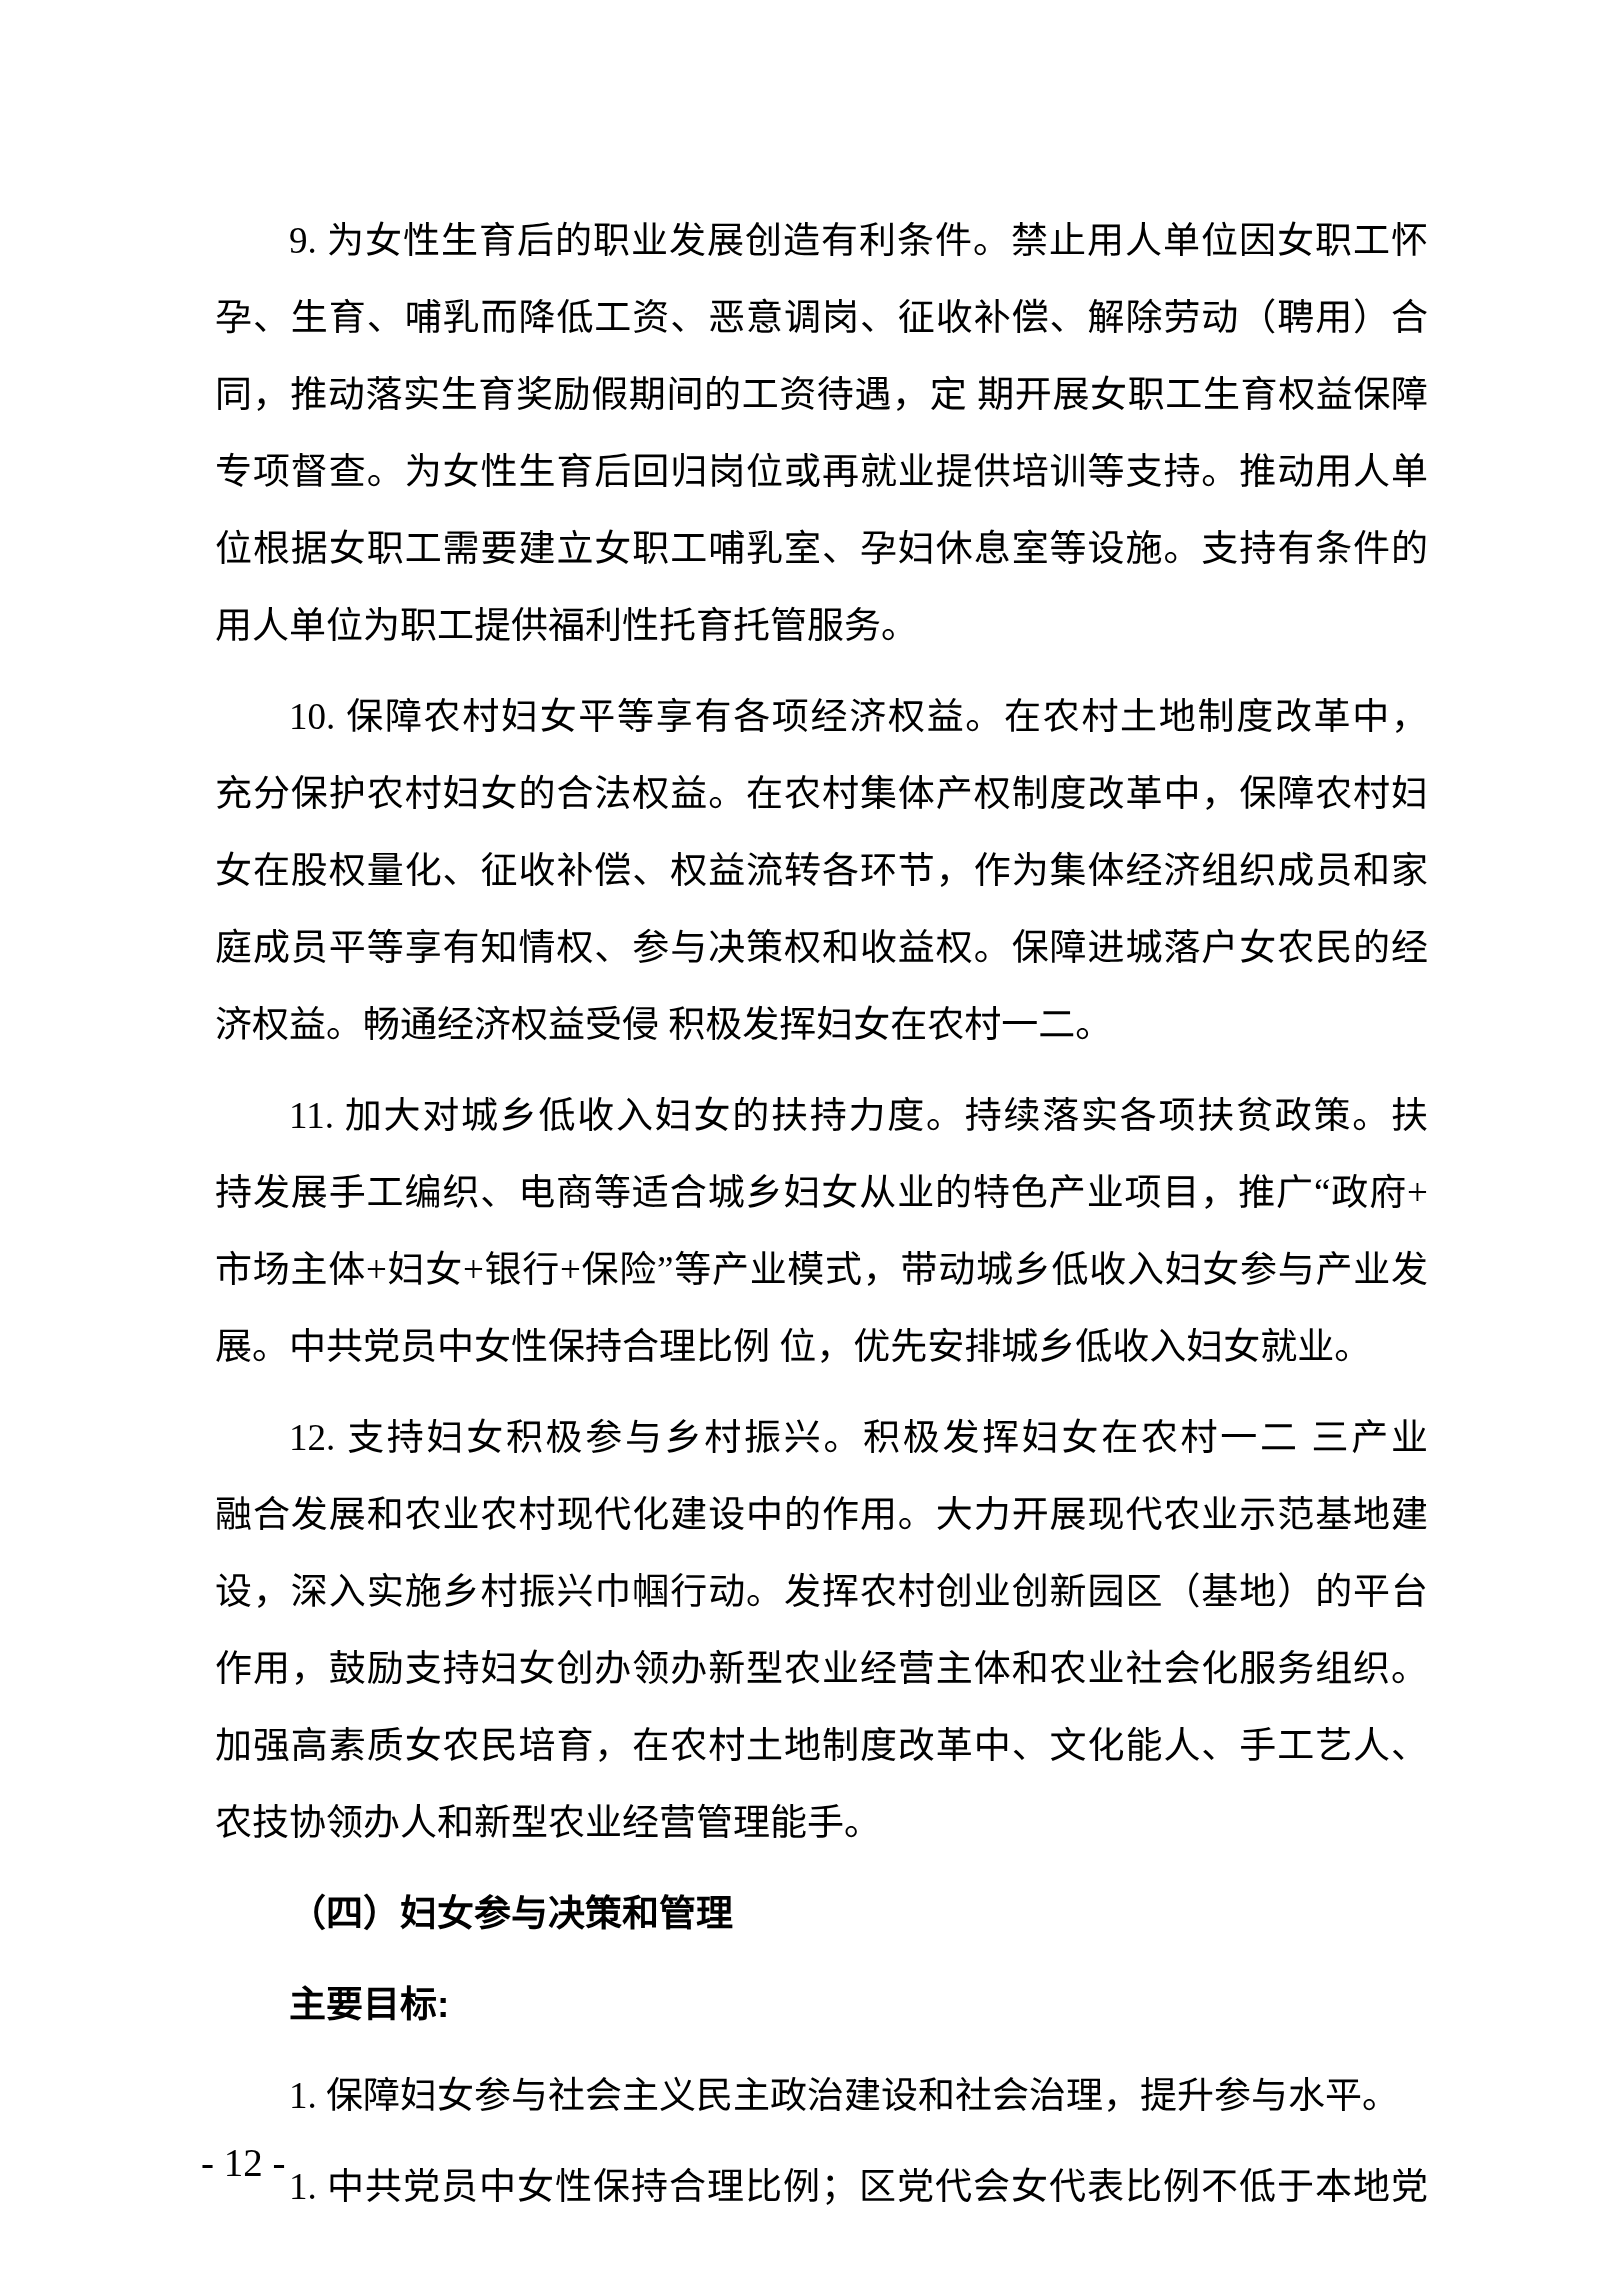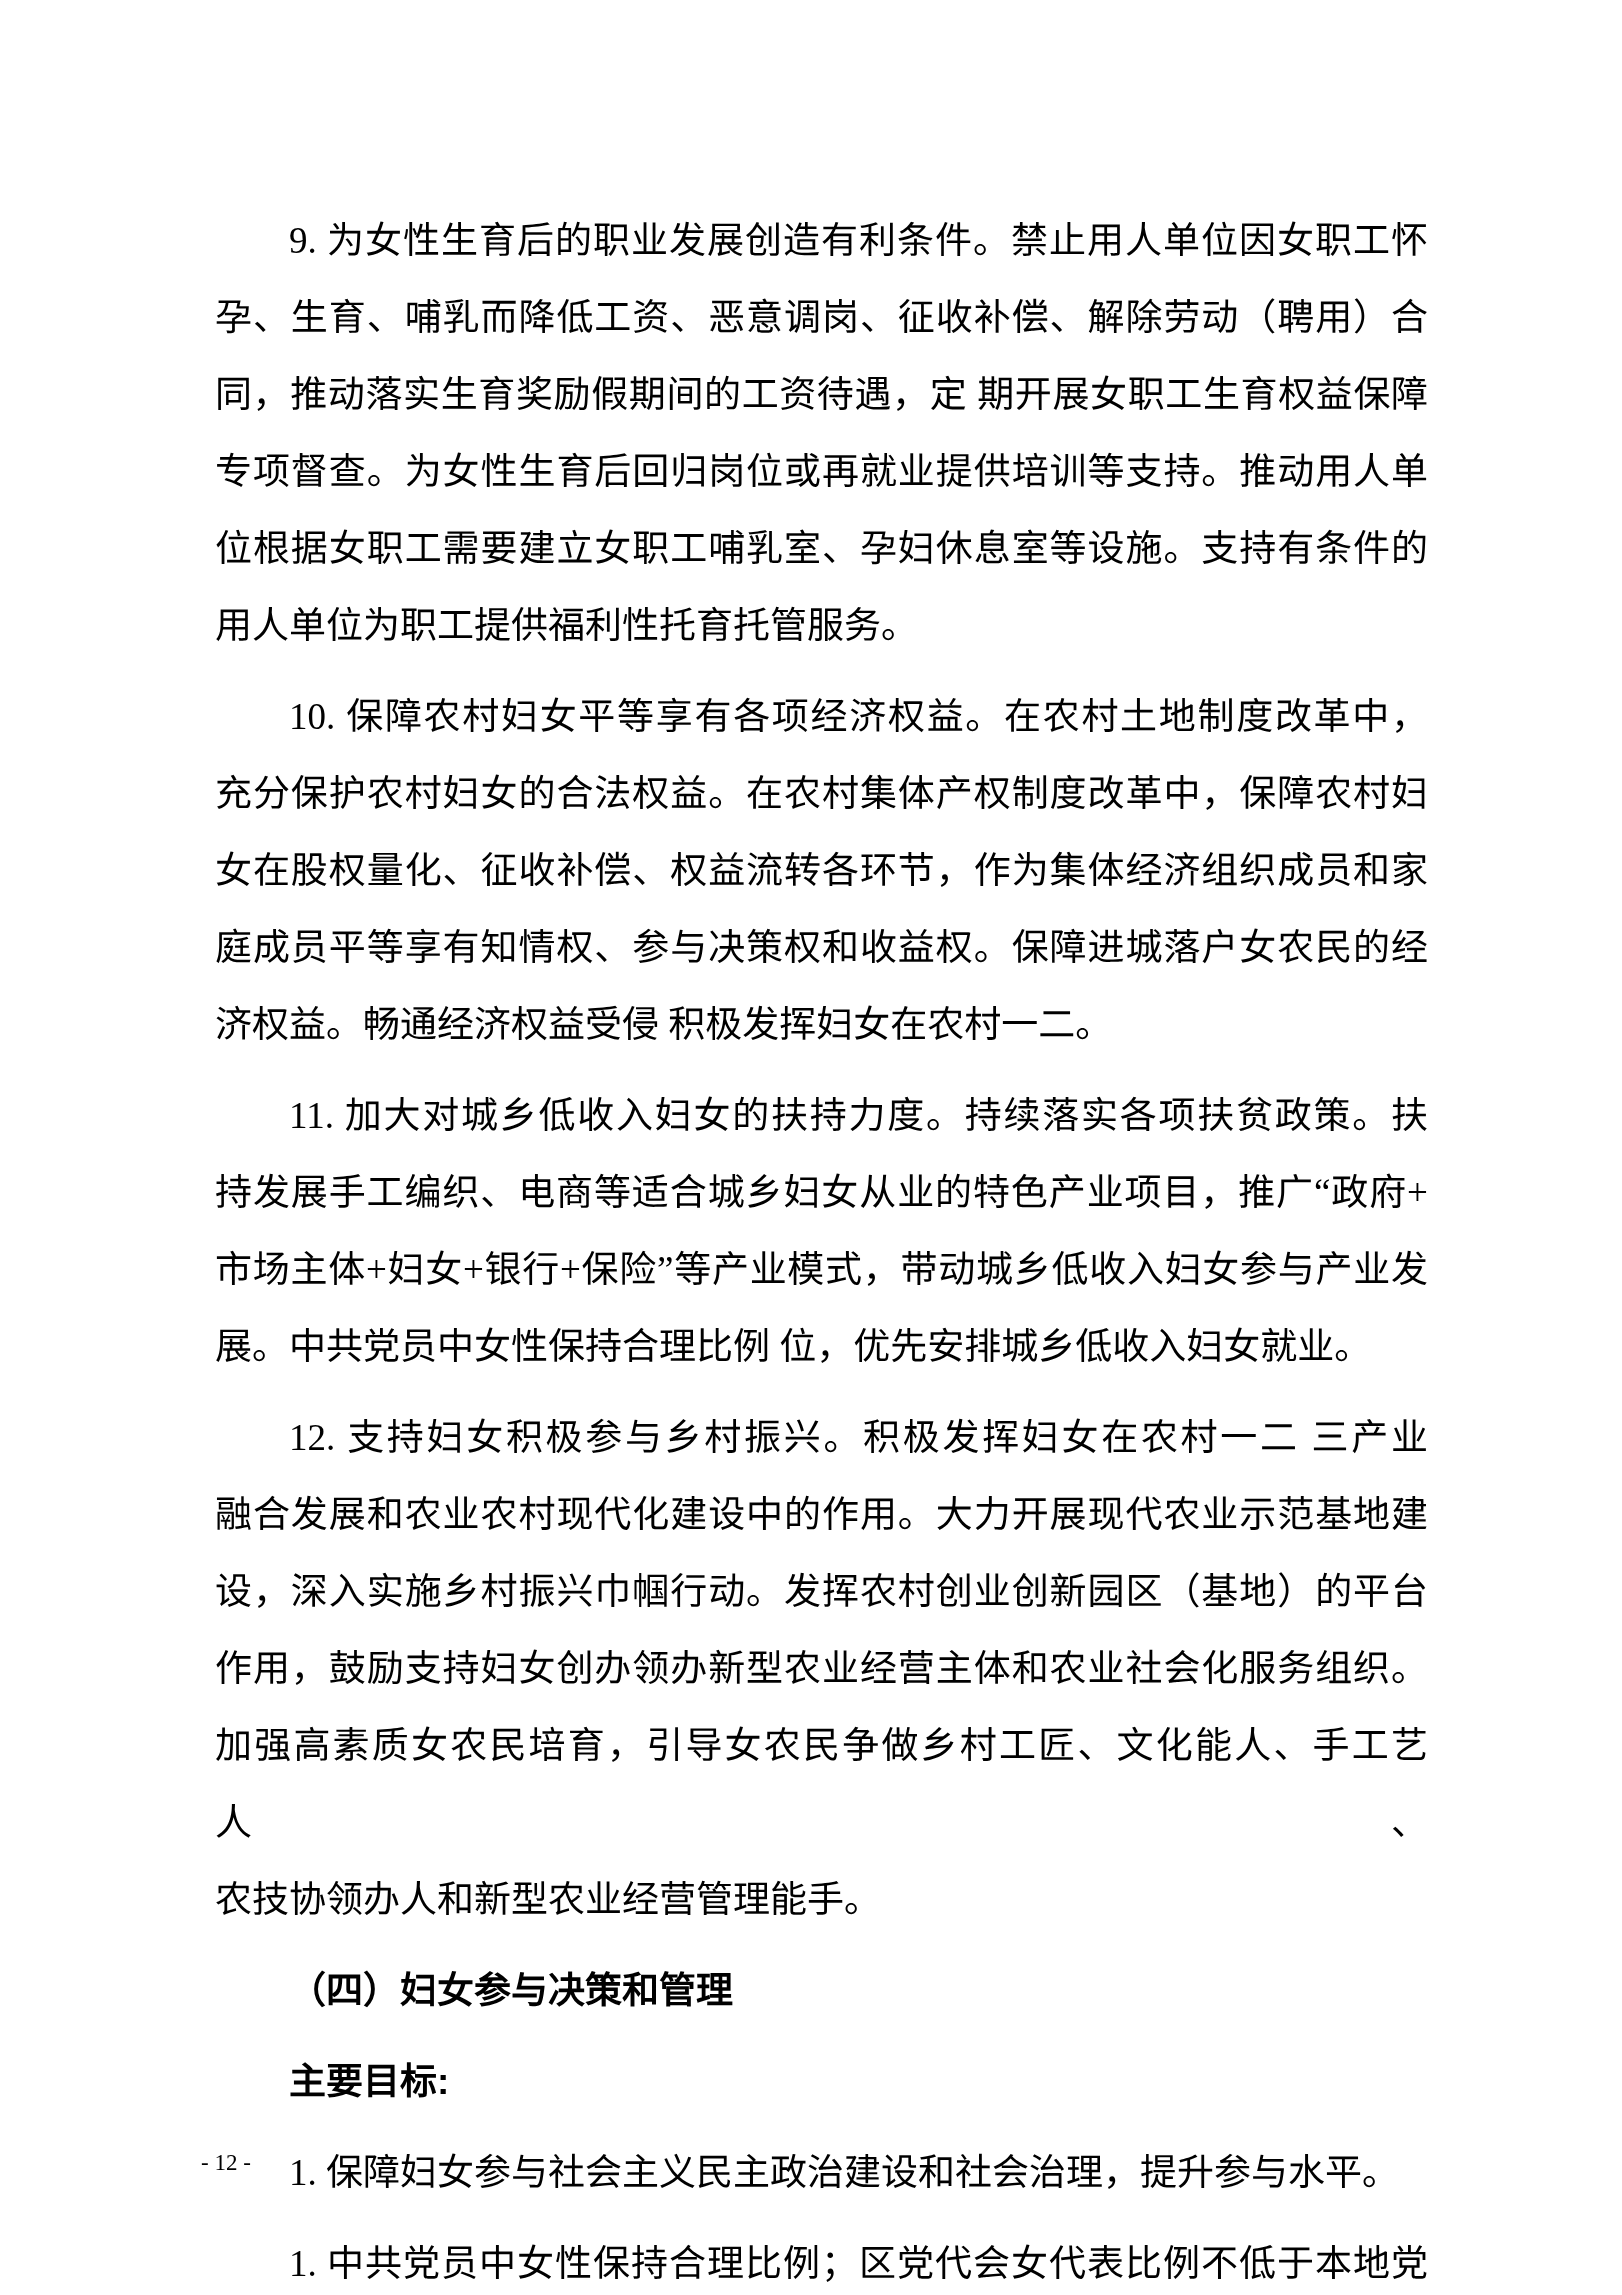--- a/index.html
+++ b/index.html
@@ -38,21 +38,21 @@
   }
   .block.label .line {
     font-weight: 700;
     font-family: "Liberation Sans", "DejaVu Sans", sans-serif;
     font-size: 37px;
   }
   .footer {
     position: absolute;
     left: 201px;
     top: 2144px;
-    font-size: 23px;
+    font-size: 39px;
     line-height: 37px;
     font-family: "Liberation Serif", "DejaVu Serif", serif;
     color: #000000;
   }
 </style>
 </head>
 <body>
 
 <div class="page">
   <div class="body-text" id="doc-body">
@@ -75,21 +75,21 @@
         <div class="line indent stretch">11. 加大对城乡低收入妇女的扶持力度。持续落实各项扶贫政策。扶</div>
         <div class="line stretch">持发展手工编织、电商等适合城乡妇女从业的特色产业项目，推广“政府+</div>
         <div class="line stretch">市场主体+妇女+银行+保险”等产业模式，带动城乡低收入妇女参与产业发</div>
         <div class="line">展。中共党员中女性保持合理比例 位，优先安排城乡低收入妇女就业。</div>
       </div>
       <div class="block paragraph">
         <div class="line indent stretch">12. 支持妇女积极参与乡村振兴。积极发挥妇女在农村一二 三产业</div>
         <div class="line stretch">融合发展和农业农村现代化建设中的作用。大力开展现代农业示范基地建</div>
         <div class="line stretch">设，深入实施乡村振兴巾帼行动。发挥农村创业创新园区（基地）的平台</div>
         <div class="line stretch">作用，鼓励支持妇女创办领办新型农业经营主体和农业社会化服务组织。</div>
-        <div class="line stretch">加强高素质女农民培育，引导女农民争做乡村工匠、文化能人、手工艺人、</div>
+        <div class="line stretch">加强高素质女农民培育，在农村土地制度改革中、文化能人、手工艺人、</div>
         <div class="line">农技协领办人和新型农业经营管理能手。</div>
       </div>
       <div class="block heading">
         <div class="line indent">（四）妇女参与决策和管理</div>
       </div>
       <div class="block label">
         <div class="line indent">主要目标:</div>
       </div>
       <div class="block paragraph">
         <div class="line indent">1. 保障妇女参与社会主义民主政治建设和社会治理，提升参与水平。</div>

